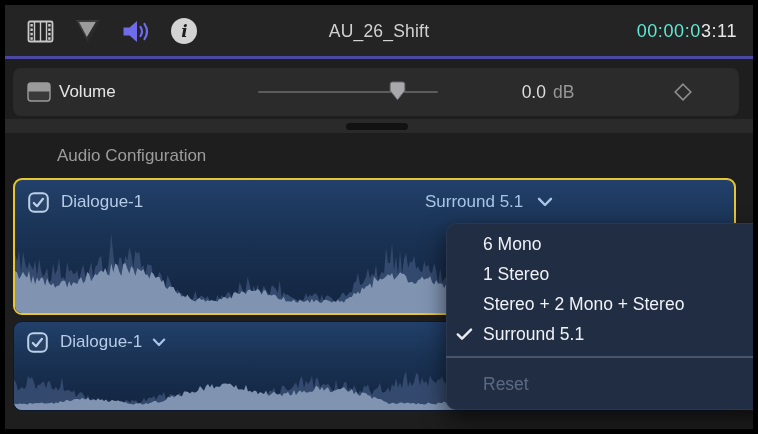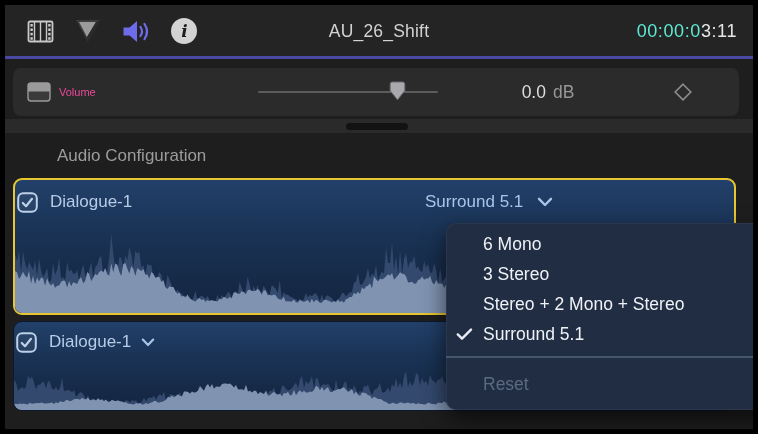--- a/index.html
+++ b/index.html
@@ -16,41 +16,41 @@
               color:#d2d2d2; font-size:17.5px; letter-spacing:.2px; white-space:nowrap; }
   .tb-timecode { position:absolute; right:16px; top:0; height:52px; display:flex; align-items:center;
                  font-size:18px; letter-spacing:.6px; white-space:nowrap; }
   .tc-dim { color:#5eead4; }
   .tc-bright { color:#e6e6e6; }
   .accent-line { position:absolute; left:0; top:51px; width:748px; height:3px; background:var(--accent_purple,#4b48a3); }
 
   
   .volume-row { position:absolute; left:8px; top:63px; width:726px; height:48px; background:#2b2b2b; border-radius:8px; }
   .vol-icon { position:absolute; left:14px; top:14px; }
-  .vol-label { position:absolute; left:46px; top:0; height:48px; display:flex; align-items:center; color:#ec4899; font-size:11px; }
+  .vol-label { position:absolute; left:46px; top:0; height:48px; display:flex; align-items:center; color:#e5e5e5; font-size:17px; }
   .vol-track { position:absolute; left:245px; top:23px; width:180px; height:2px; background:#5c5c5c; border-radius:1px; }
   .vol-handle { position:absolute; left:376px; top:13px; }
   .vol-value { position:absolute; left:470px; top:0; width:130px; height:48px; display:flex; align-items:center; justify-content:center; gap:7px; font-size:17.5px; }
   .vv-num { color:#dedede; }
   .vv-unit { color:#979797; }
   .vol-kf { position:absolute; left:660px; top:14px; }
 
   
   .resize-band { position:absolute; left:0; top:114px; width:748px; height:14px; background:#2a2a2a; }
   .resize-pill { position:absolute; left:341px; top:3.5px; width:62px; height:7px; border-radius:3.5px; background:#121212; }
 
   
   .section-label { position:absolute; left:52px; top:141px; color:#9c9c9c; font-size:17px; }
 
   
   .chan-row { position:absolute; left:8px; width:723px; border-radius:9px; overflow:hidden;
               background:linear-gradient(180deg,#22406a 0%, #1a3355 40%, #13243f 100%); }
   .row-selected { top:173px; height:137px; border:2px solid var(--accent_yellow,#e8c62f); }
   .row-plain { top:316px; height:90px; border:1px solid #0c1930; }
-  .chan-header { position:absolute; left:0; top:0; right:0; height:44px; display:flex; align-items:center; gap:12px; padding-left:2px; }
+  .chan-header { position:absolute; left:0; top:0; right:0; height:44px; display:flex; align-items:center; gap:12px; padding-left:13px; }
   .chan-label { color:#b6cbe6; font-size:17px; }
   .chan-format { position:absolute; left:410px; top:0; height:44px; display:flex; align-items:center; gap:14px; cursor:default; }
   .chan-format .fmt-label { color:#a9c4e6; font-size:17px; }
   .wave-wrap { position:absolute; left:0; right:0; bottom:0; }
   .wave-wrap svg { display:block; width:100%; }
 
   
   .menu { position:absolute; left:413px; top:218px; width:330px; height:187px; background:#212d42; border-radius:10px; z-index:10;
           box-shadow:0 10px 24px rgba(0,0,0,.6), 0 0 0 1px rgba(255,255,255,.05) inset;margin-left:28px; }
   .menu-item { position:absolute; left:0; width:100%; height:30px; display:flex; align-items:center; }
@@ -178,21 +178,21 @@
       </div>
     </div>
 
     <div class="menu">
       <div class="menu-item" style="top:6px;">
         <span class="mi-check"></span>
         <span class="mi-label">6 Mono</span>
       </div>
       <div class="menu-item" style="top:36px;">
         <span class="mi-check"></span>
-        <span class="mi-label">3 Stereo</span>
+        <span class="mi-label">1 Stereo</span>
       </div>
       <div class="menu-item" style="top:66px;">
         <span class="mi-check"></span>
         <span class="mi-label">Stereo + 2 Mono + Stereo</span>
       </div>
       <div class="menu-item" style="top:96px;">
         <span class="mi-check">
           <svg width="17" height="13" viewBox="0 0 17 13">
             <polyline points="1.8,6.4 6,10.6 15,1.6" fill="none" stroke="#e9edf3" stroke-width="2.4" stroke-linecap="round" stroke-linejoin="round"></polyline>
           </svg>

